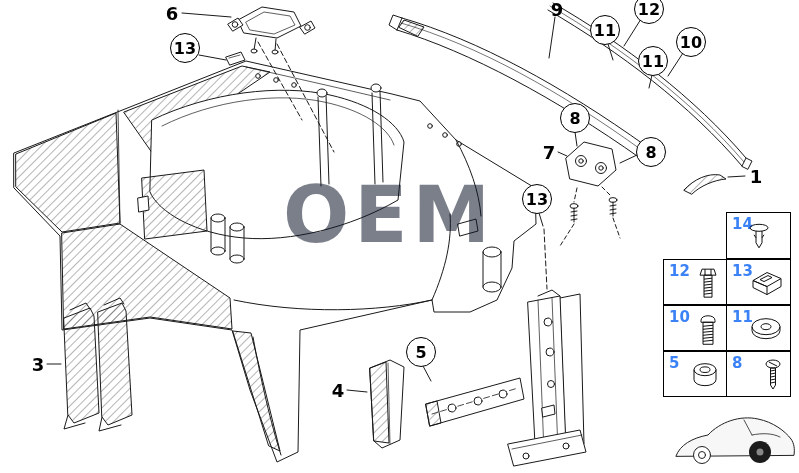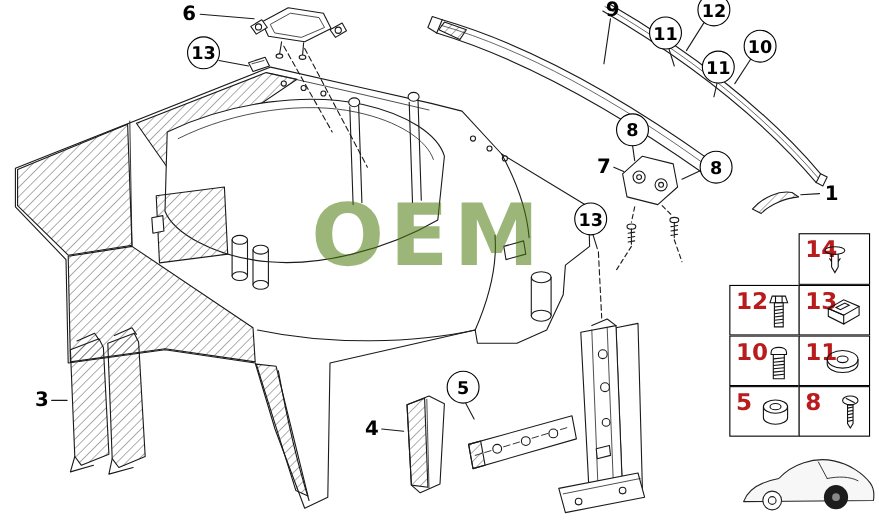--- a/index.html
+++ b/index.html
@@ -1,27 +1,27 @@
 <!DOCTYPE html>
 <html><head>
 <meta charset="utf-8">
 <style>
   html,body{margin:0;padding:0;background:#fff;}
   #app{position:relative;width:799px;height:473px;background:#ffffff;overflow:hidden;
        font-family:"DejaVu Sans","Liberation Sans",sans-serif;}
   svg.lineart{position:absolute;left:0;top:0;z-index:0;}
   .watermark{position:absolute;left:283px;top:176px;z-index:1;font-size:78px;font-weight:700;
-             letter-spacing:5px;color:#4d7c0f;opacity:.55;user-select:none;line-height:1;}
+             letter-spacing:5px;color:#0f172a;opacity:.55;user-select:none;line-height:1;}
   .callout{position:absolute;z-index:3;transform:translate(-50%,-50%);color:#000;}
   .callout.circle{width:30px;height:30px;border:1.7px solid #000;border-radius:50%;background:#fff;
                   display:flex;align-items:center;justify-content:center;font-size:16px;font-weight:700;
                   box-sizing:border-box;}
   .callout.plain{font-size:18px;font-weight:700;background:transparent;}
   .legend-cell{position:absolute;z-index:2;border:1.3px solid #000;box-sizing:border-box;background:#fff;}
-  .cell-num{position:absolute;top:2px;left:5px;font-size:21px;font-weight:700;color:#b91c1c;}
+  .cell-num{position:absolute;top:2px;left:5px;font-size:15px;font-weight:700;color:#3b82f6;}
   .cell-icon{position:absolute;right:7px;top:50%;transform:translateY(-44%);}
   .cell-icon.center{right:auto;left:50%;transform:translate(-50%,-44%);}
 </style>
 </head>
 <body>
 
 <div id="app">
 
   <svg class="lineart" width="799" height="473" viewBox="0 0 799 473">
     <defs>

